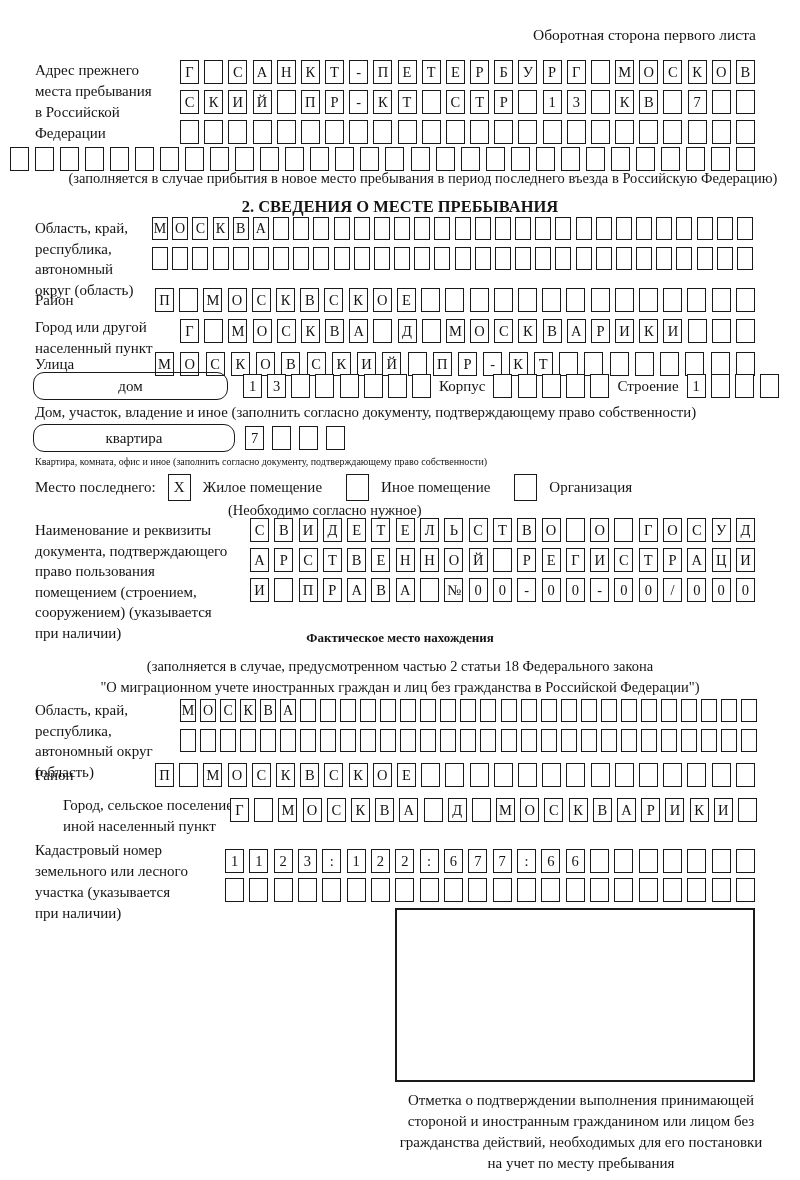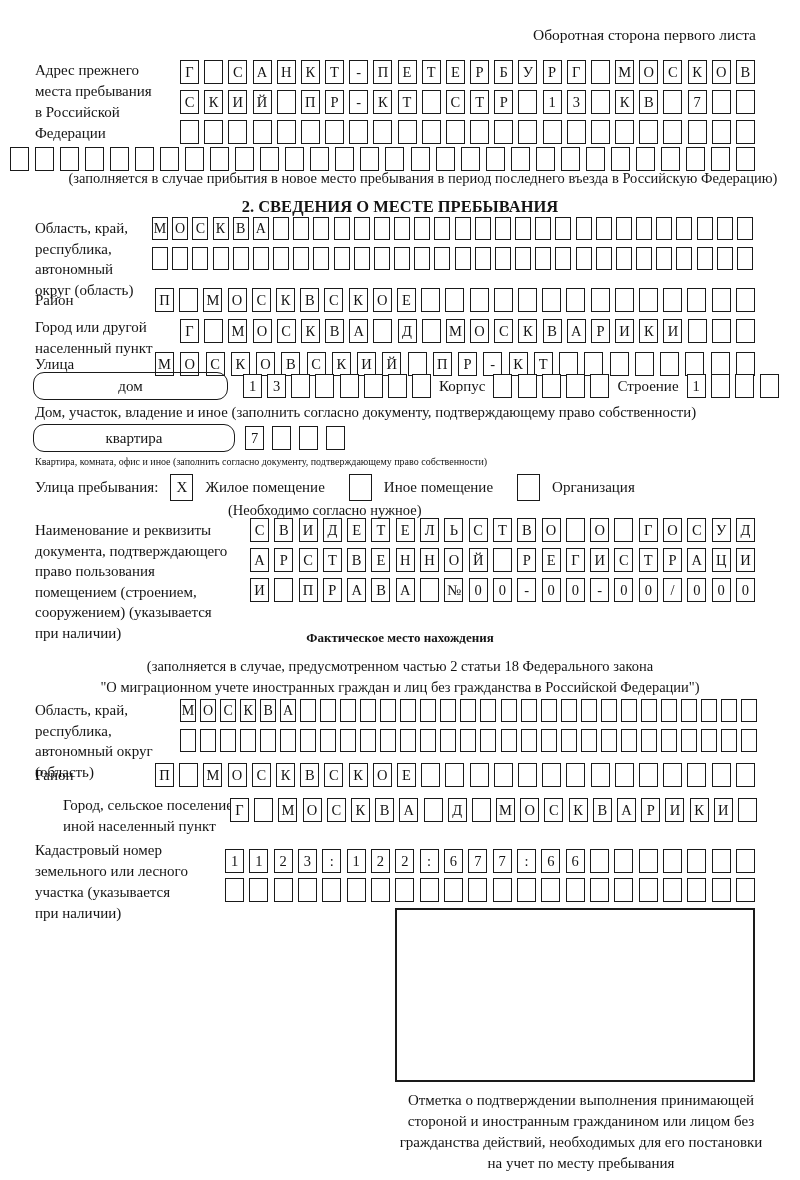--- a/index.html
+++ b/index.html
@@ -402,21 +402,21 @@
     <div id="kv-cells" class="cells">
         <span class="cell">7</span>
         <span class="cell"></span>
         <span class="cell"></span>
         <span class="cell"></span>
       </div>
   </div>
   <div id="kv-note" class="abs">Квартира, комната, офис и иное (заполнить согласно документу, подтверждающему право собственности)</div>
 
   <div id="mesto-row" class="abs hrow">
-    <span>Улица пребывания:</span>
+    <span>Место последнего:</span>
     <span class="checkbox">X</span>
     <span class="opt">Жилое помещение</span>
     <span class="checkbox opt2gap"></span>
     <span class="opt">Иное помещение</span>
     <span class="checkbox opt2gap"></span>
     <span class="opt">Организация</span>
   </div>
   <div id="mesto-note" class="abs note">(Необходимо согласно нужное)</div>
 
   <div id="doc-label" class="abs lbl">Наименование и реквизиты

